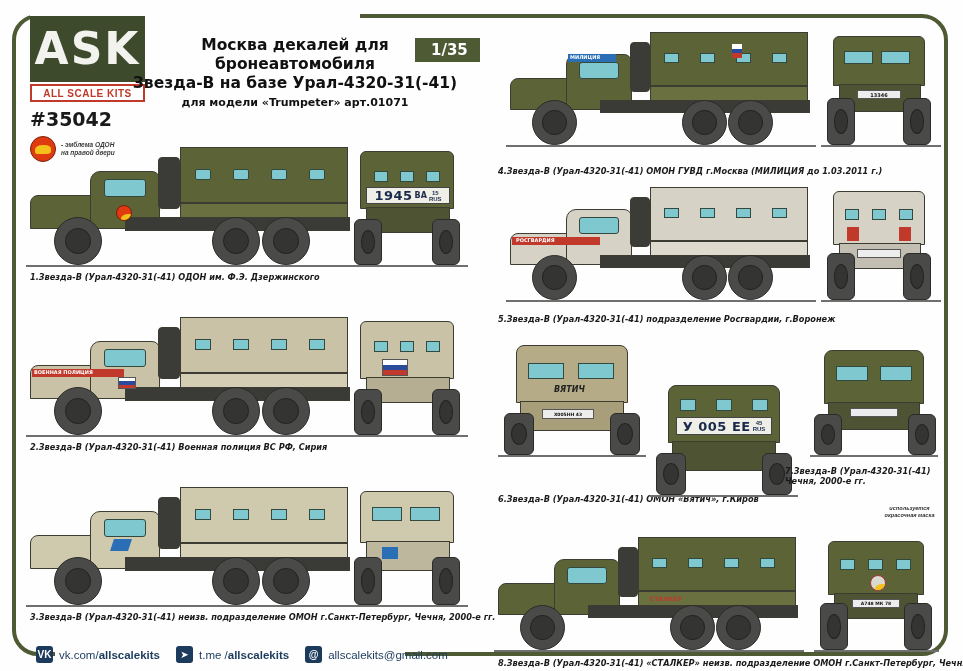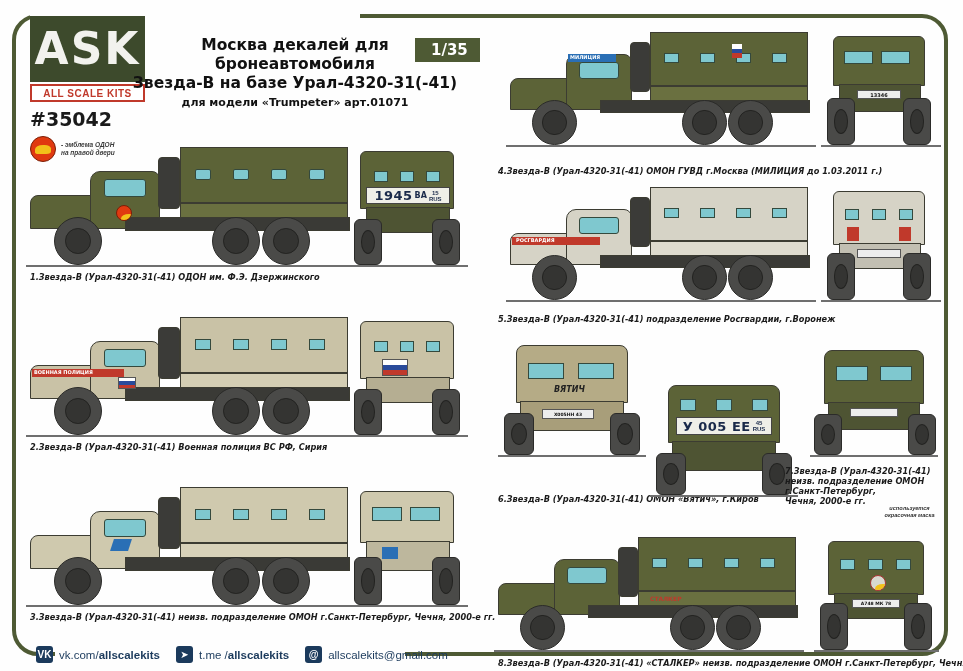--- a/index.html
+++ b/index.html
@@ -319,21 +319,20 @@
     <div class="body" style="left:18px;top:52px;width:92px;height:28px;background:#4e5433;"></div>
     <div class="plate" style="left:40px;top:58px;width:48px;height:9px;font-size:4.5px;">
         <span></span>
       </div>
     <div class="wheel" style="left:4px;top:64px;width:28px;height:41px;border-radius:6px;"></div>
     <div class="wheel" style="left:98px;top:64px;width:28px;height:41px;border-radius:6px;"></div>
     <div class="ground" style="left:0px;top:105px;width:128px;"></div>
   </div>
   <div class="cap wrap" style="left:785px;top:466px;">
     <div>7.Звезда-В (Урал-4320-31(-41)</div>
-    <div>неизв. подразделение ОМОН г.Санкт-Петербург,</div>
     <div>Чечня, 2000-е гг.</div>
   </div>
 
   <div class="note-s" style="left:862px;top:505px;width:95px;text-align:center;">
     <div>используется</div>
     <div>окрасочная маска</div>
   </div>
   <div class="veh" style="left:498px;top:545px;width:300px;height:105px;">
     <div class="body" style="left:0;top:38px;width:90px;height:32px;background:#5c6337;border-radius:8px 2px 0 0;"></div>
     <div class="body" style="left:56px;top:14px;width:66px;height:56px;background:#5c6337;border-radius:10px 8px 0 0;"></div>

